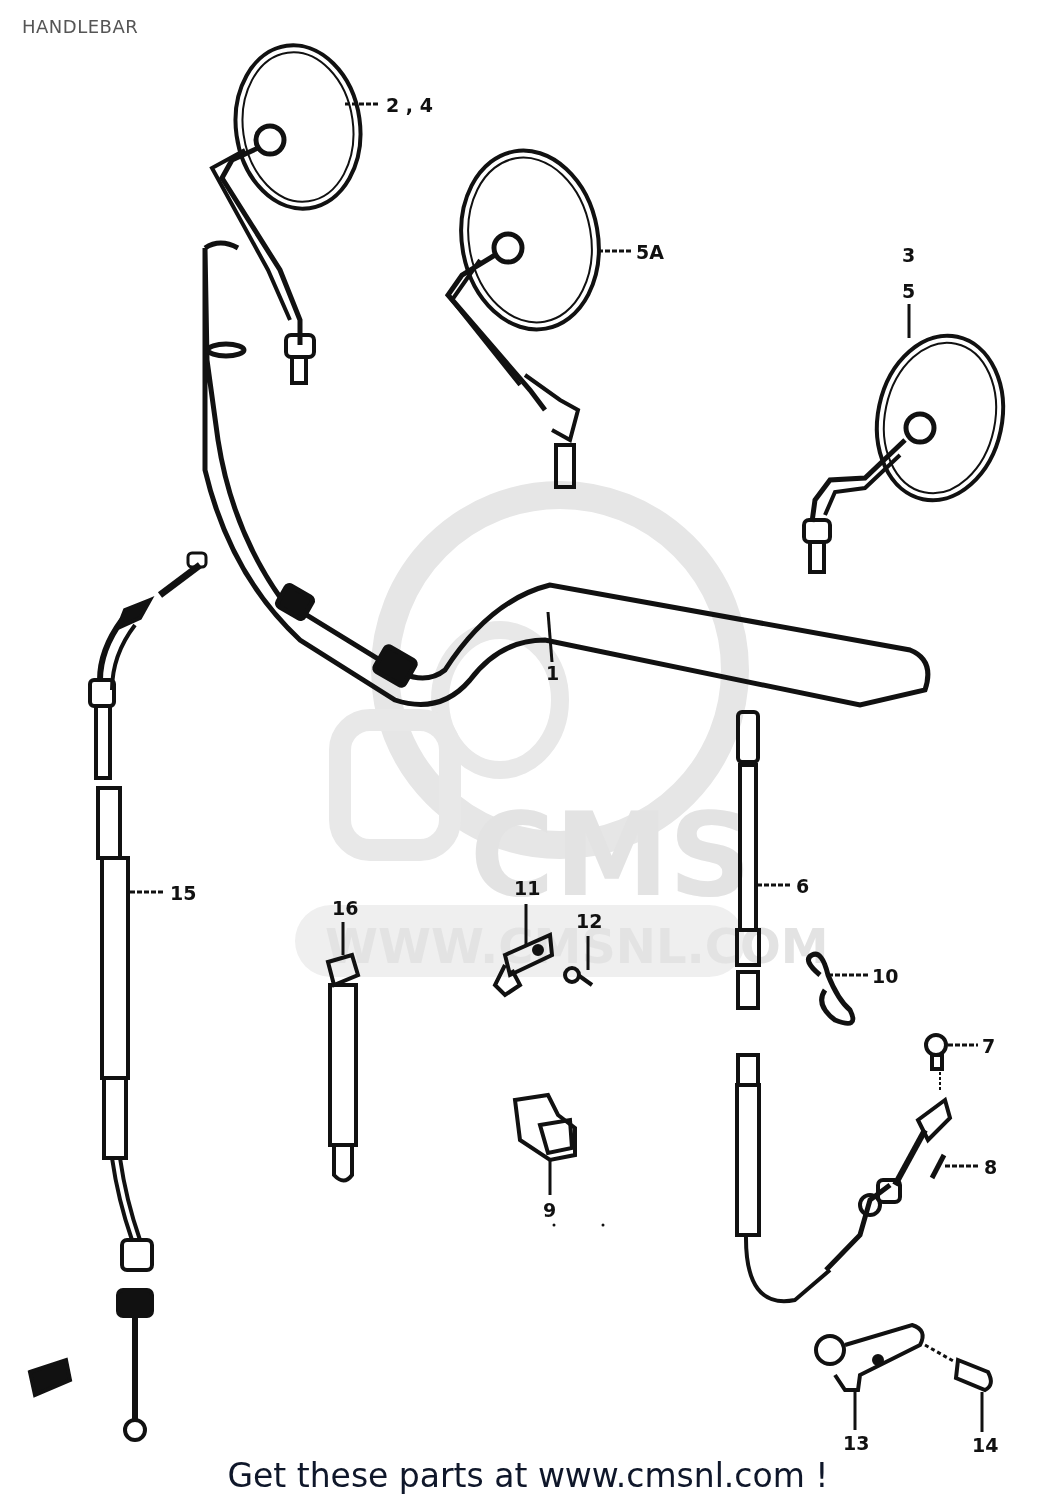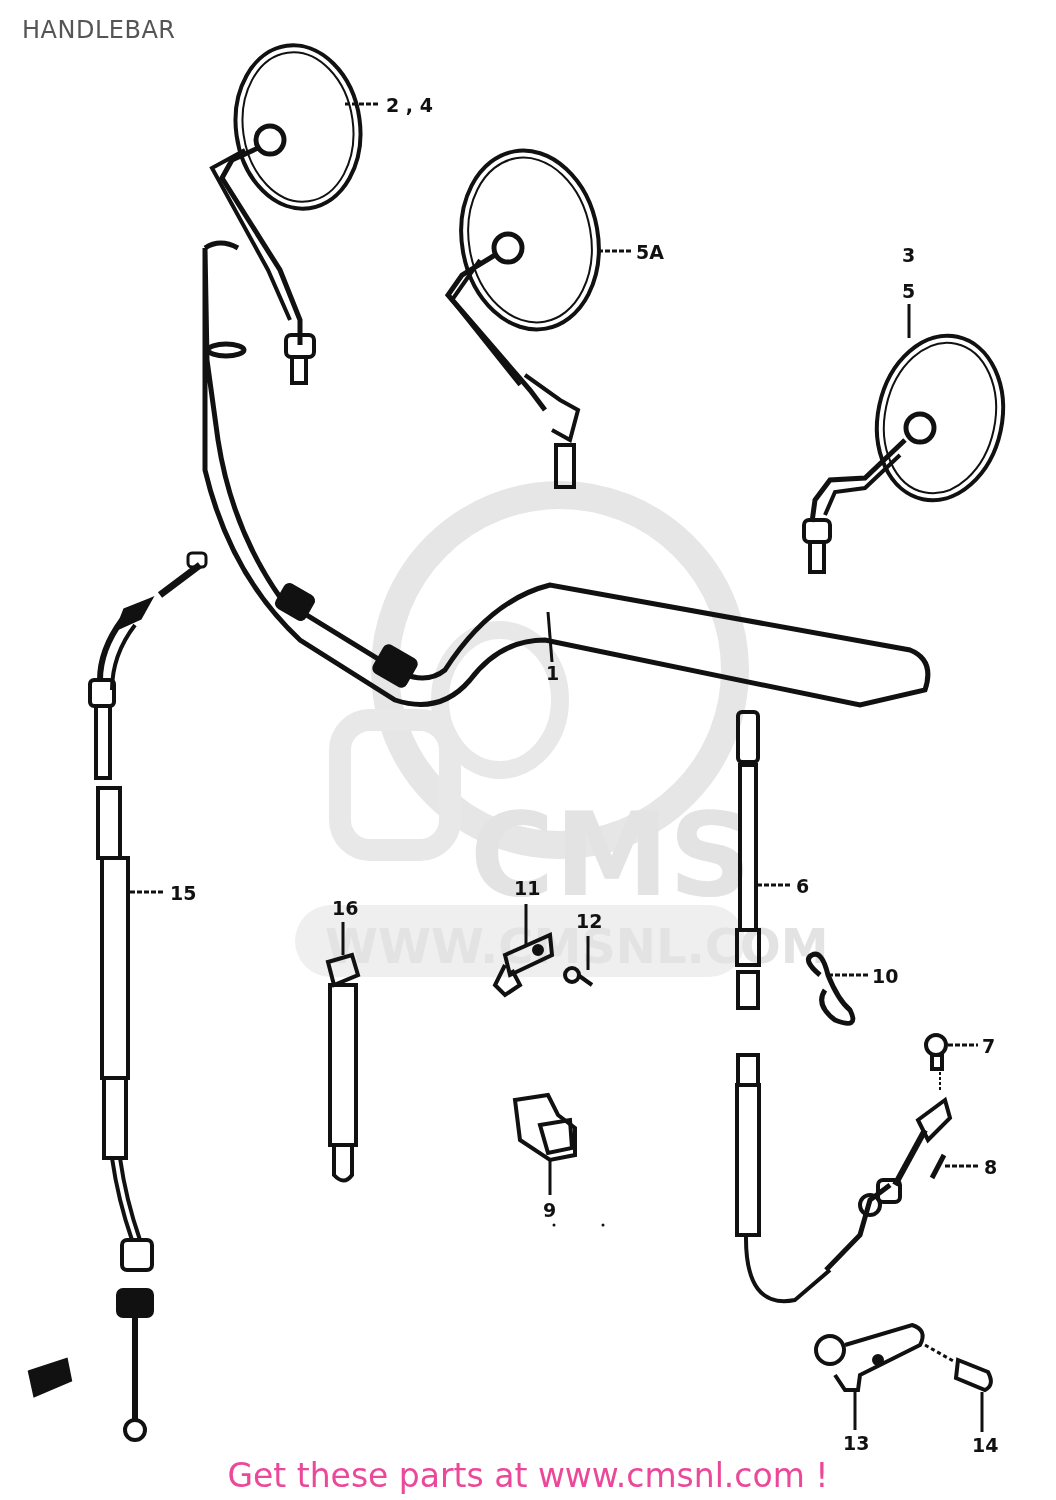--- a/index.html
+++ b/index.html
@@ -1,20 +1,20 @@
 <!DOCTYPE html>
 <html><head>
 <meta charset="utf-8">
 <style>
   html, body { margin:0; padding:0; background:#ffffff; }
   body { width:1056px; height:1500px; position:relative; overflow:hidden; font-family:"DejaVu Sans", sans-serif; }
-  .title { position:absolute; left:22px; top:16px; font-size:24px; color:#555555; letter-spacing:0.5px; }
+  .title { position:absolute; left:22px; top:16px; font-size:18px; color:#555555; letter-spacing:0.5px; }
   .diagram { position:absolute; left:0; top:0; width:1056px; height:1500px; }
   .callout { font-family:"DejaVu Sans", sans-serif; font-weight:bold; font-size:19px; fill:#111; }
-  .footer { position:absolute; left:0; width:1056px; top:1456px; text-align:center; font-size:33px; color:#ec4899; }
+  .footer { position:absolute; left:0; width:1056px; top:1456px; text-align:center; font-size:33px; color:#0f172a; }
   .watermark-text { font-family:"DejaVu Sans", sans-serif; font-weight:bold; fill:#e3e3e3; }
 </style>
 </head>
 <body>
 
 <div class="title">HANDLEBAR</div>
 
 <svg class="diagram" viewBox="0 0 1056 1500" xmlns="http://www.w3.org/2000/svg">
 
   <g opacity="1">

